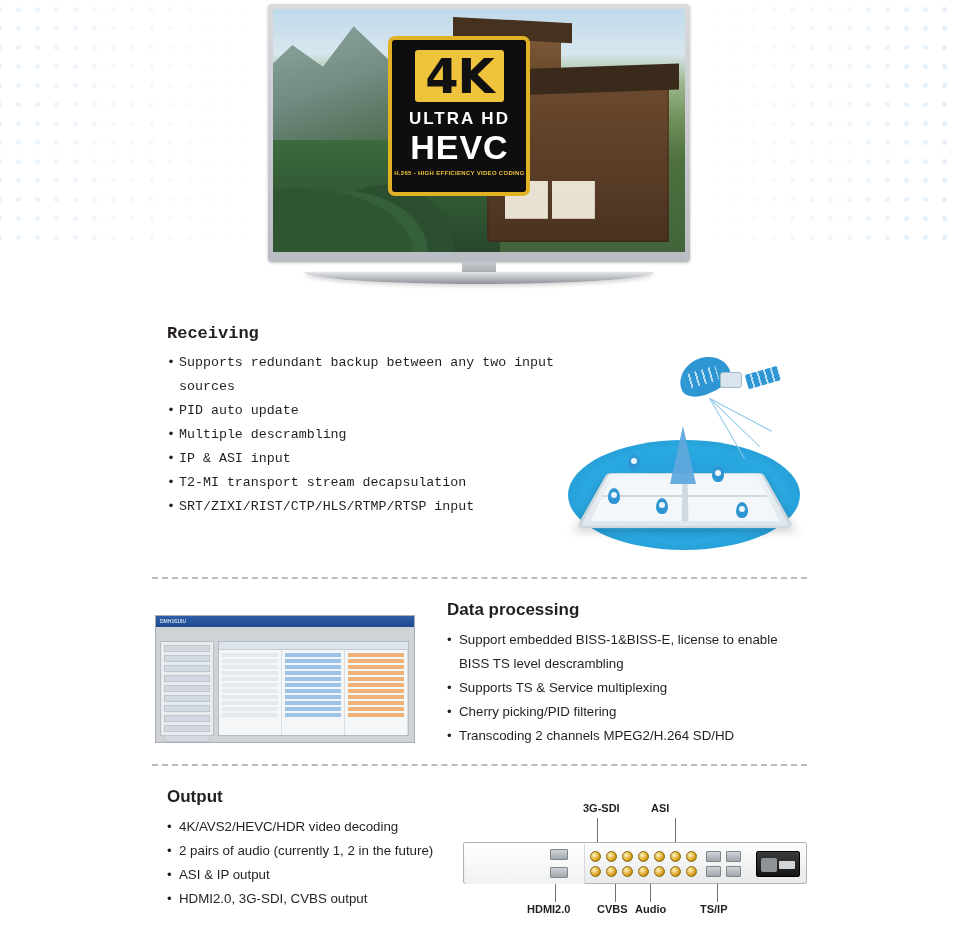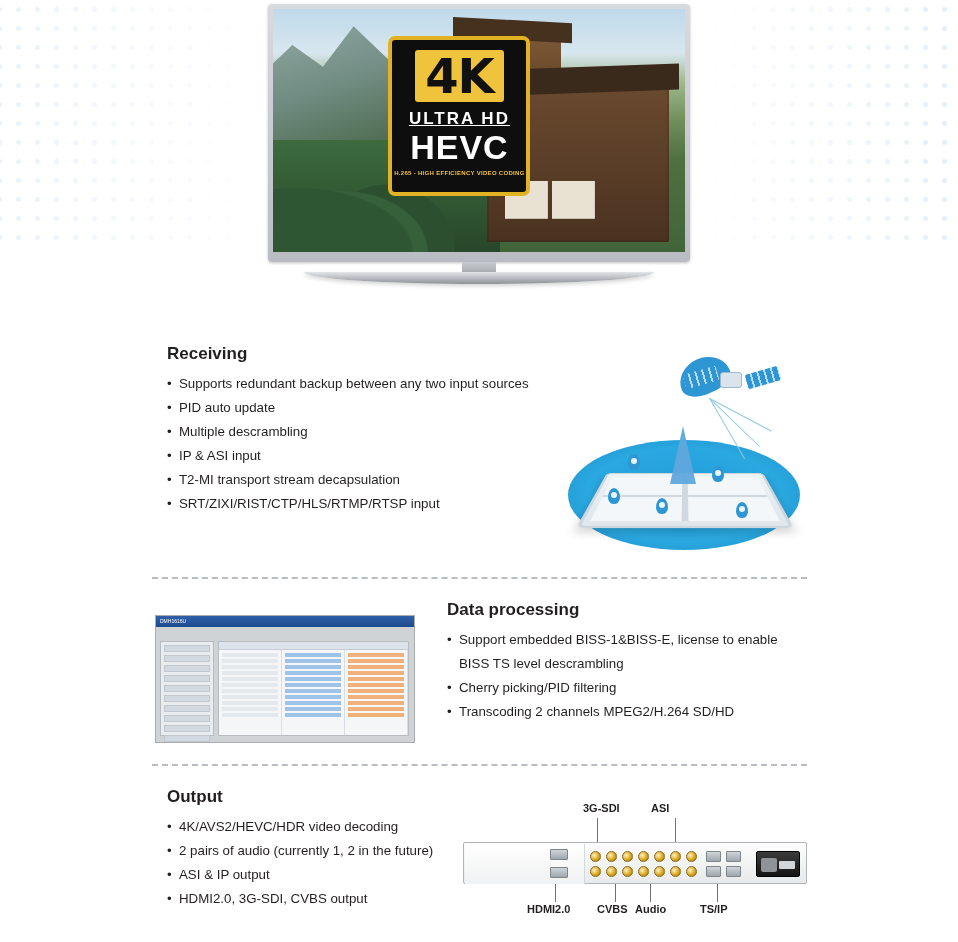--- a/index.html
+++ b/index.html
@@ -125,21 +125,20 @@
     padding: 2px 10px;
     border-radius: 3px;
     margin-top: 2px;
   }
   .badge-ultra {
     margin-top: 7px;
     color: #fff;
     font-size: 17px;
     font-weight: 700;
     letter-spacing: 2px;
-    text-decoration: underline;
   }
   .badge-hevc {
     color: #fff;
     font-size: 34px;
     font-weight: 700;
     line-height: 34px;
     margin-top: 1px;
     letter-spacing: 1px;
   }
   .badge-sub {
@@ -178,21 +177,21 @@
   }
   ul.bullets li:before {
     content: "•";
     position: absolute; left: 0; top: 0;
     color: #231f20;
   }
   ul.bullets li.cont { padding-left: 12px; }
   ul.bullets li.cont:before { content: ""; }
 
   
-  #receiving { position: absolute; left: 167px; top: 344px; width: 420px; }
+  #receiving { position: absolute; left: 167px; top: 324px; width: 420px; font-family: Liberation Mono, monospace; }
   
   .sat-art { position: absolute; left: 560px; top: 330px; width: 250px; height: 240px; }
   .sat-ellipse {
     position:absolute; left: 8px; top: 110px; width: 232px; height: 110px;
     background: radial-gradient(ellipse at 50% 50%, #1f9bd8 0%, #2aa8e0 60%, #1b8cc8 100%);
     border-radius: 50%;
   }
   .sat-tablet {
     position:absolute; left: 34px; top: 118px; width: 182px; height: 96px;
     background: linear-gradient(#eef3f6,#dfe7ec);
@@ -466,20 +465,21 @@
         </div>
       </div>
     </div>
   </div>
 
   <div id="dataproc">
     <div class="section-title">Data processing</div>
     <ul class="bullets">
       <li>Support embedded BISS-1&amp;BISS-E, license to enable</li>
       <li class="cont">BISS TS level descrambling</li>
+      <li>Supports TS &amp; Service multiplexing</li>
       <li>Cherry picking/PID filtering</li>
       <li>Transcoding 2 channels MPEG2/H.264 SD/HD</li>
     </ul>
   </div>
 
   <div class="divider" style="left:152px; top:764px; width:655px;"></div>
 
   <div id="output">
     <div class="section-title">Output</div>
     <ul class="bullets">

